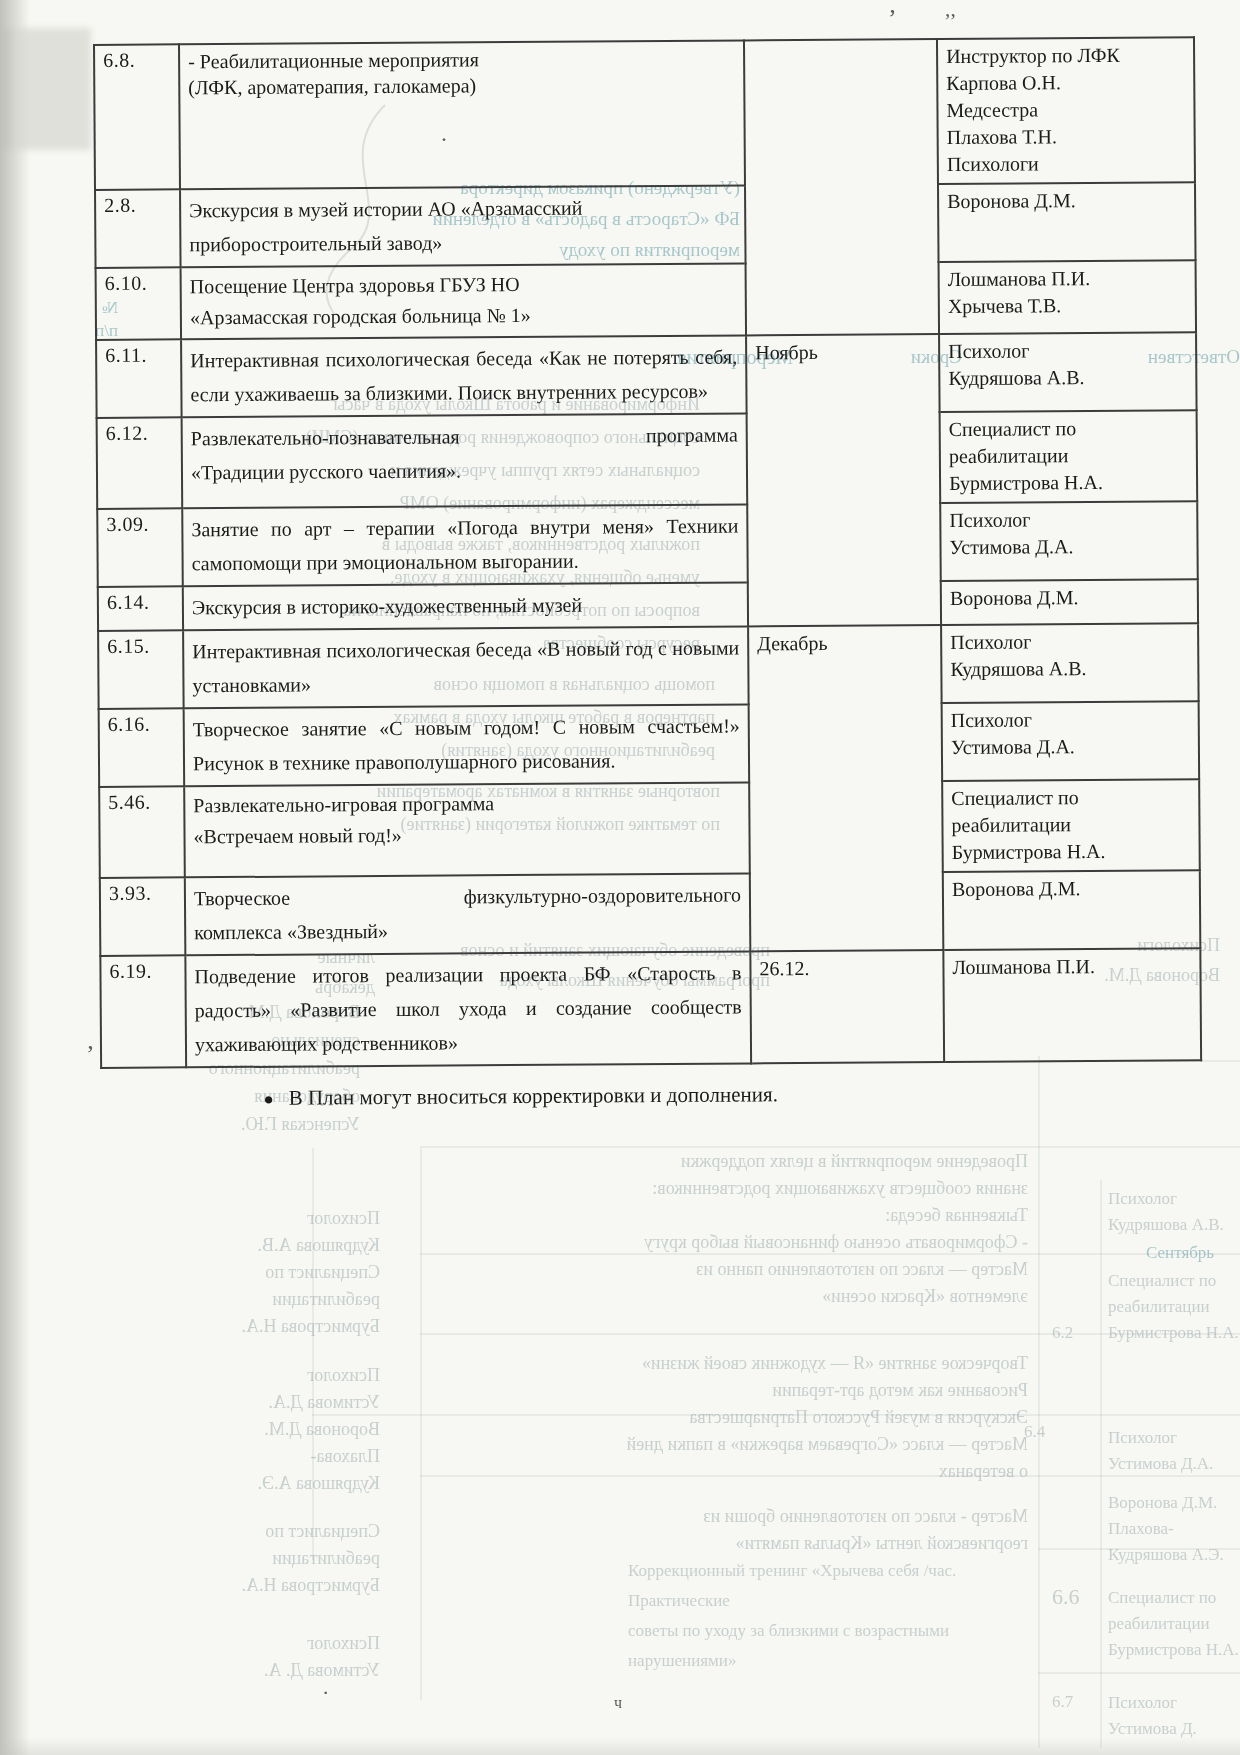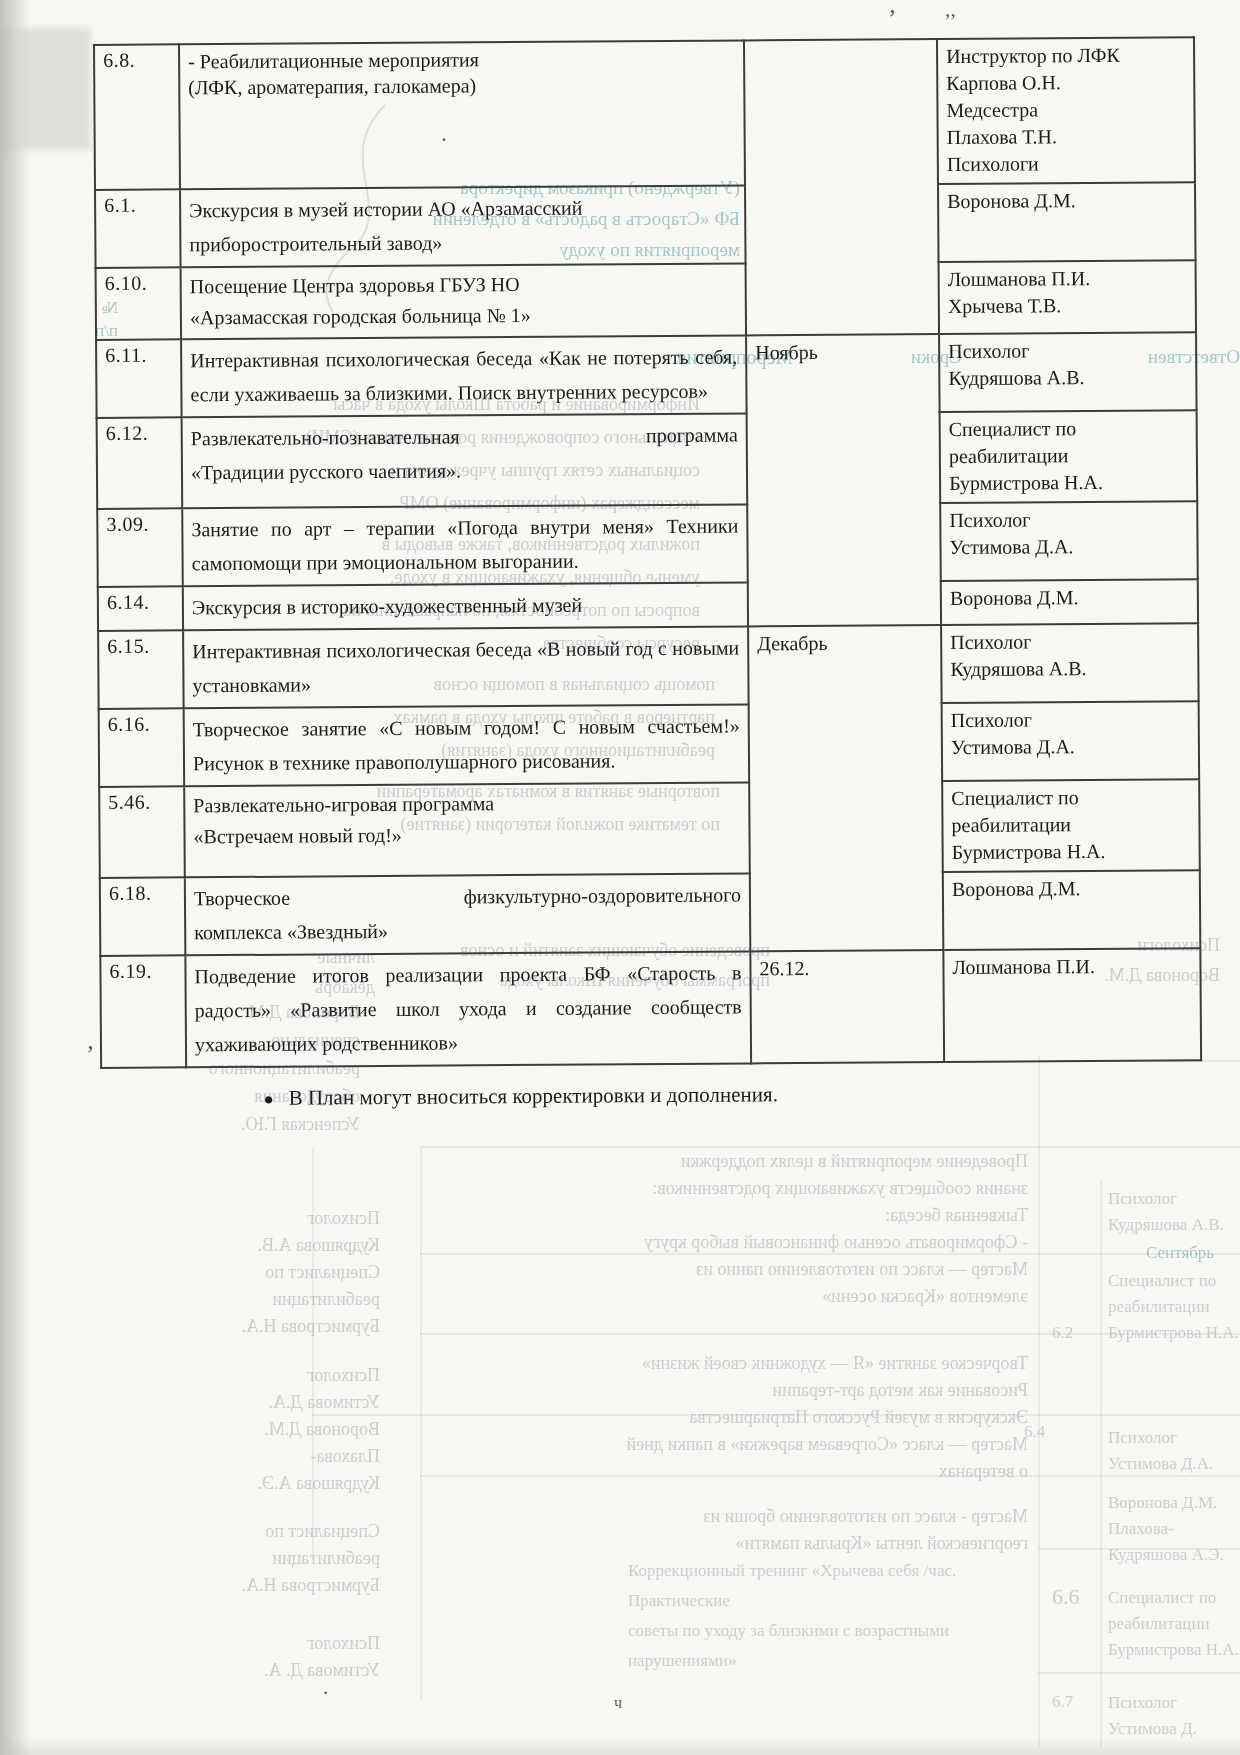--- a/index.html
+++ b/index.html
@@ -185,21 +185,21 @@
           <td class="c-desc lay-tight">- Реабилитационные мероприятия
 (ЛФК, ароматерапия, галокамера)</td>
           <td class="c-month" rowspan="3"></td>
           <td class="c-resp">Инструктор по ЛФК
 Карпова О.Н.
 Медсестра
 Плахова Т.Н.
 Психологи</td>
         </tr>
         <tr>
-          <td class="c-num">6.1.</td>
+          <td class="c-num">2.8.</td>
           <td class="c-desc lay-flow">Экскурсия в музей истории АО «Арзамасский
 приборостроительный завод»</td>
           <td class="c-resp">Воронова Д.М.</td>
         </tr>
         <tr>
           <td class="c-num">6.10.</td>
           <td class="c-desc lay-mid">Посещение Центра здоровья ГБУЗ НО
 «Арзамасская городская больница № 1»</td>
           <td class="c-resp">Лошманова П.И.
 Хрычева Т.В.</td>
@@ -250,21 +250,21 @@
         </tr>
         <tr>
           <td class="c-num">5.46.</td>
           <td class="c-desc lay-mid">Развлекательно-игровая программа
 «Встречаем новый год!»</td>
           <td class="c-resp">Специалист по
 реабилитации
 Бурмистрова Н.А.</td>
         </tr>
         <tr>
-          <td class="c-num">6.18.</td>
+          <td class="c-num">3.93.</td>
           <td class="c-desc lay-spread">
             <div class="spread-line">
               <span>Творческое</span>
               <span>физкультурно-оздоровительного</span>
             </div>
             <div>комплекса «Звездный»</div>
           </td>
           <td class="c-resp">Воронова Д.М.</td>
         </tr>
         <tr>

